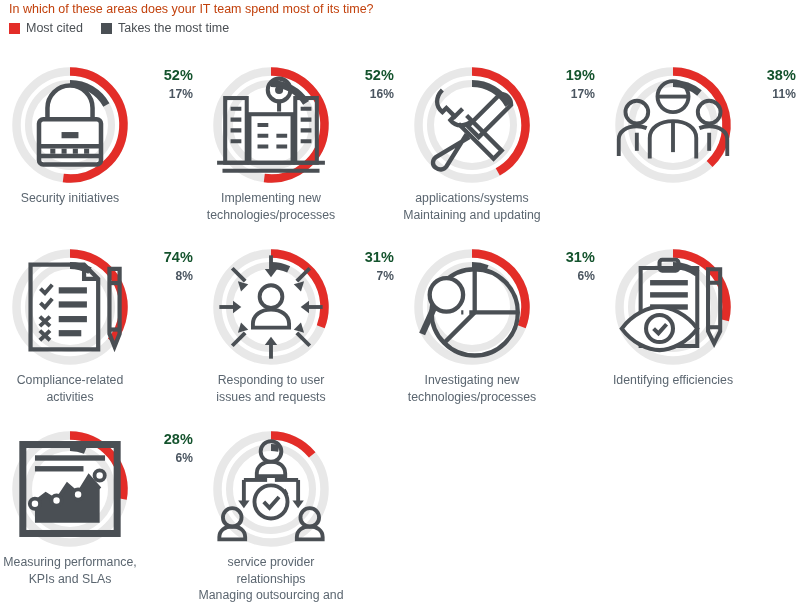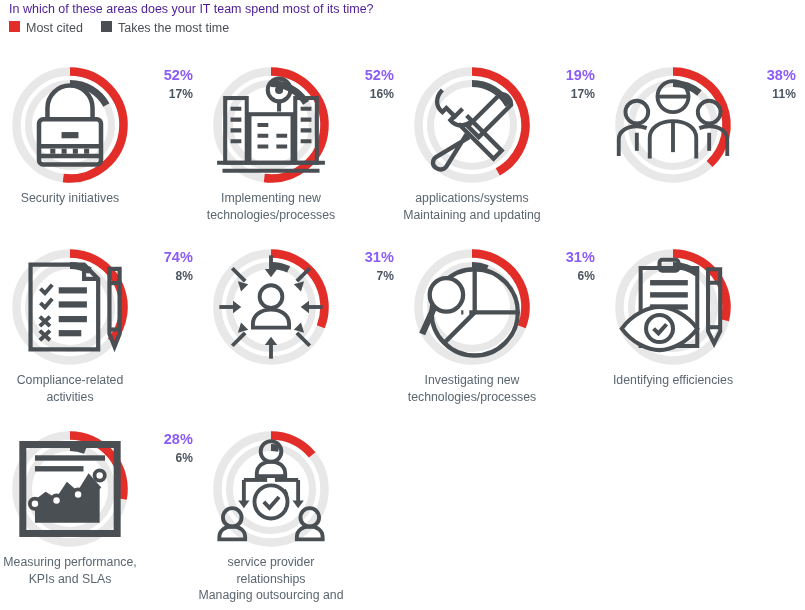--- a/index.html
+++ b/index.html
@@ -9,27 +9,27 @@
     background: #ffffff;
     font-family: "Liberation Sans", sans-serif;
     color: #5b6670;
     overflow: hidden;
   }
   .page { position: relative; width: 805px; height: 610px; }
 
   
   .q-title {
     position: absolute; left: 9px; top: 2px;
-    font-size: 12.5px; color: #4c1d95; white-space: nowrap;
+    font-size: 12.5px; color: #c2410c; white-space: nowrap;
   }
   .legend {
     position: absolute; left: 9px; top: 21px;
     display: flex; align-items: center; gap: 18px;
   }
-  .legend-item { display: flex; align-items: flex-start; gap: 6px; }
+  .legend-item { display: flex; align-items: center; gap: 6px; }
   .legend-swatch { width: 11px; height: 11px; display: inline-block; }
   .legend-label { font-size: 12.5px; color: #4a4f54; white-space: nowrap; }
 
   
   .grid {
     position: absolute; left: 0; top: 52px;
     width: 805px;
     display: grid;
     grid-template-columns: repeat(4, 201px);
     grid-auto-rows: 182px;
@@ -47,21 +47,21 @@
     width: 62px; height: 62px;
     display: flex; align-items: center; justify-content: center;
   }
   .icon-holder svg { display:block; }
 
   .values {
     position: absolute; left: 135px; top: 14px;
     text-align: right; width: 58px;
   }
   .v-primary {
-    font-size: 14.5px; font-weight: bold; color: #8b5cf6;
+    font-size: 14.5px; font-weight: bold; color: #14532d;
     line-height: 19px; letter-spacing: .1px;
   }
   .v-secondary {
     font-size: 12px; font-weight: bold; color: #4a5560;
     line-height: 19px; letter-spacing: .1px;
   }
 
   .caption {
     position: absolute; left: -4px; top: 138px;
     width: 148px; text-align: center;
@@ -276,20 +276,24 @@
       <path d="M39 38l-5-5" stroke="#4a4f54" fill="none"></path>
                 <path d="M32.8 31.8l4 1.2-1.2-4z" stroke="none"></path>
     </g>
   </svg>
           </div>
     </div>
     <div class="values">
       <div class="v-primary">31%</div>
       <div class="v-secondary">7%</div>
     </div>
+    <div class="caption">
+          <span class="ln">Responding to user</span>
+          <span class="ln">issues and requests</span>
+        </div>
   </div>
       <div class="cell">
     <div class="donut-wrap">
       <svg viewBox="0 0 124 124">
             <circle cx="62" cy="62" r="53.5" fill="none" stroke="#e8e8e8" stroke-width="8.5"></circle>
             <circle cx="62" cy="62" r="41.5" fill="none" stroke="#e8e8e8" stroke-width="7"></circle>
             <path d="M 62 8.5 A 53.5 53.5 0 0 1 111.74 81.69" fill="none" stroke="#e32d28" stroke-width="8.5" stroke-linecap="butt"></path>
             <path d="M 62 20.5 A 41.5 41.5 0 0 1 77.28 23.41" fill="none" stroke="#4a4f54" stroke-width="7" stroke-linecap="butt"></path>
           </svg>
       <div class="icon-holder">

